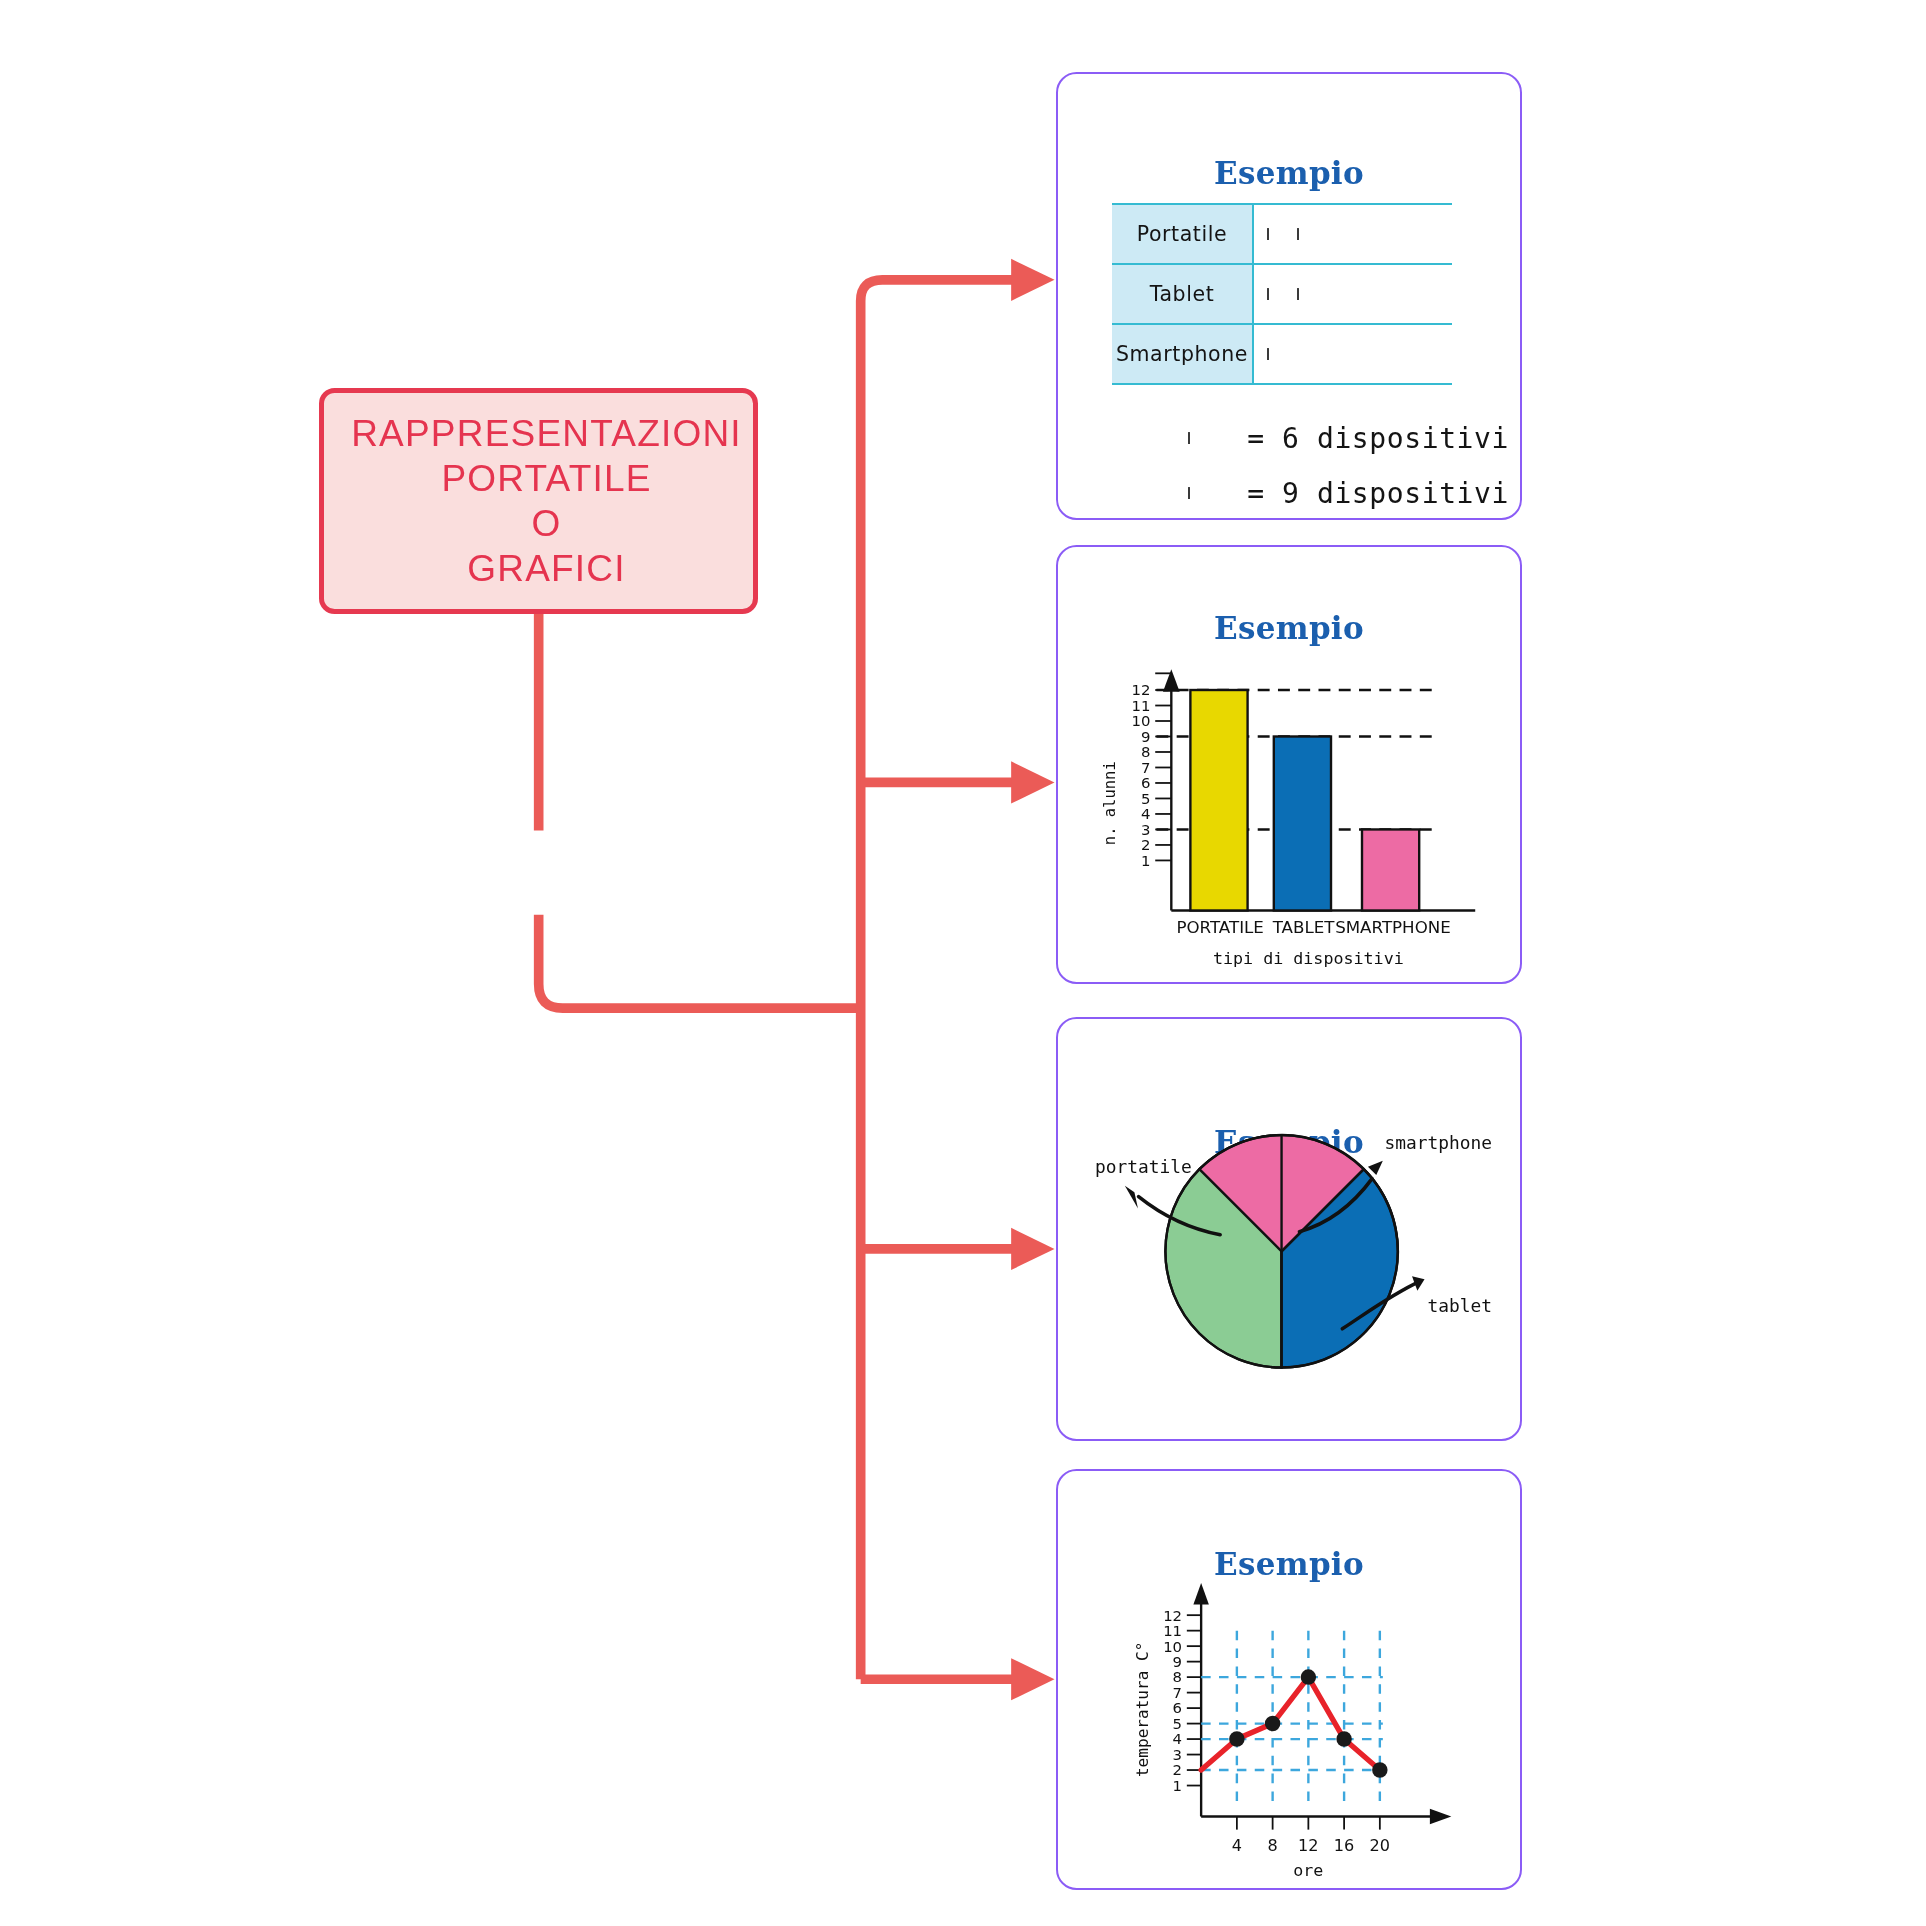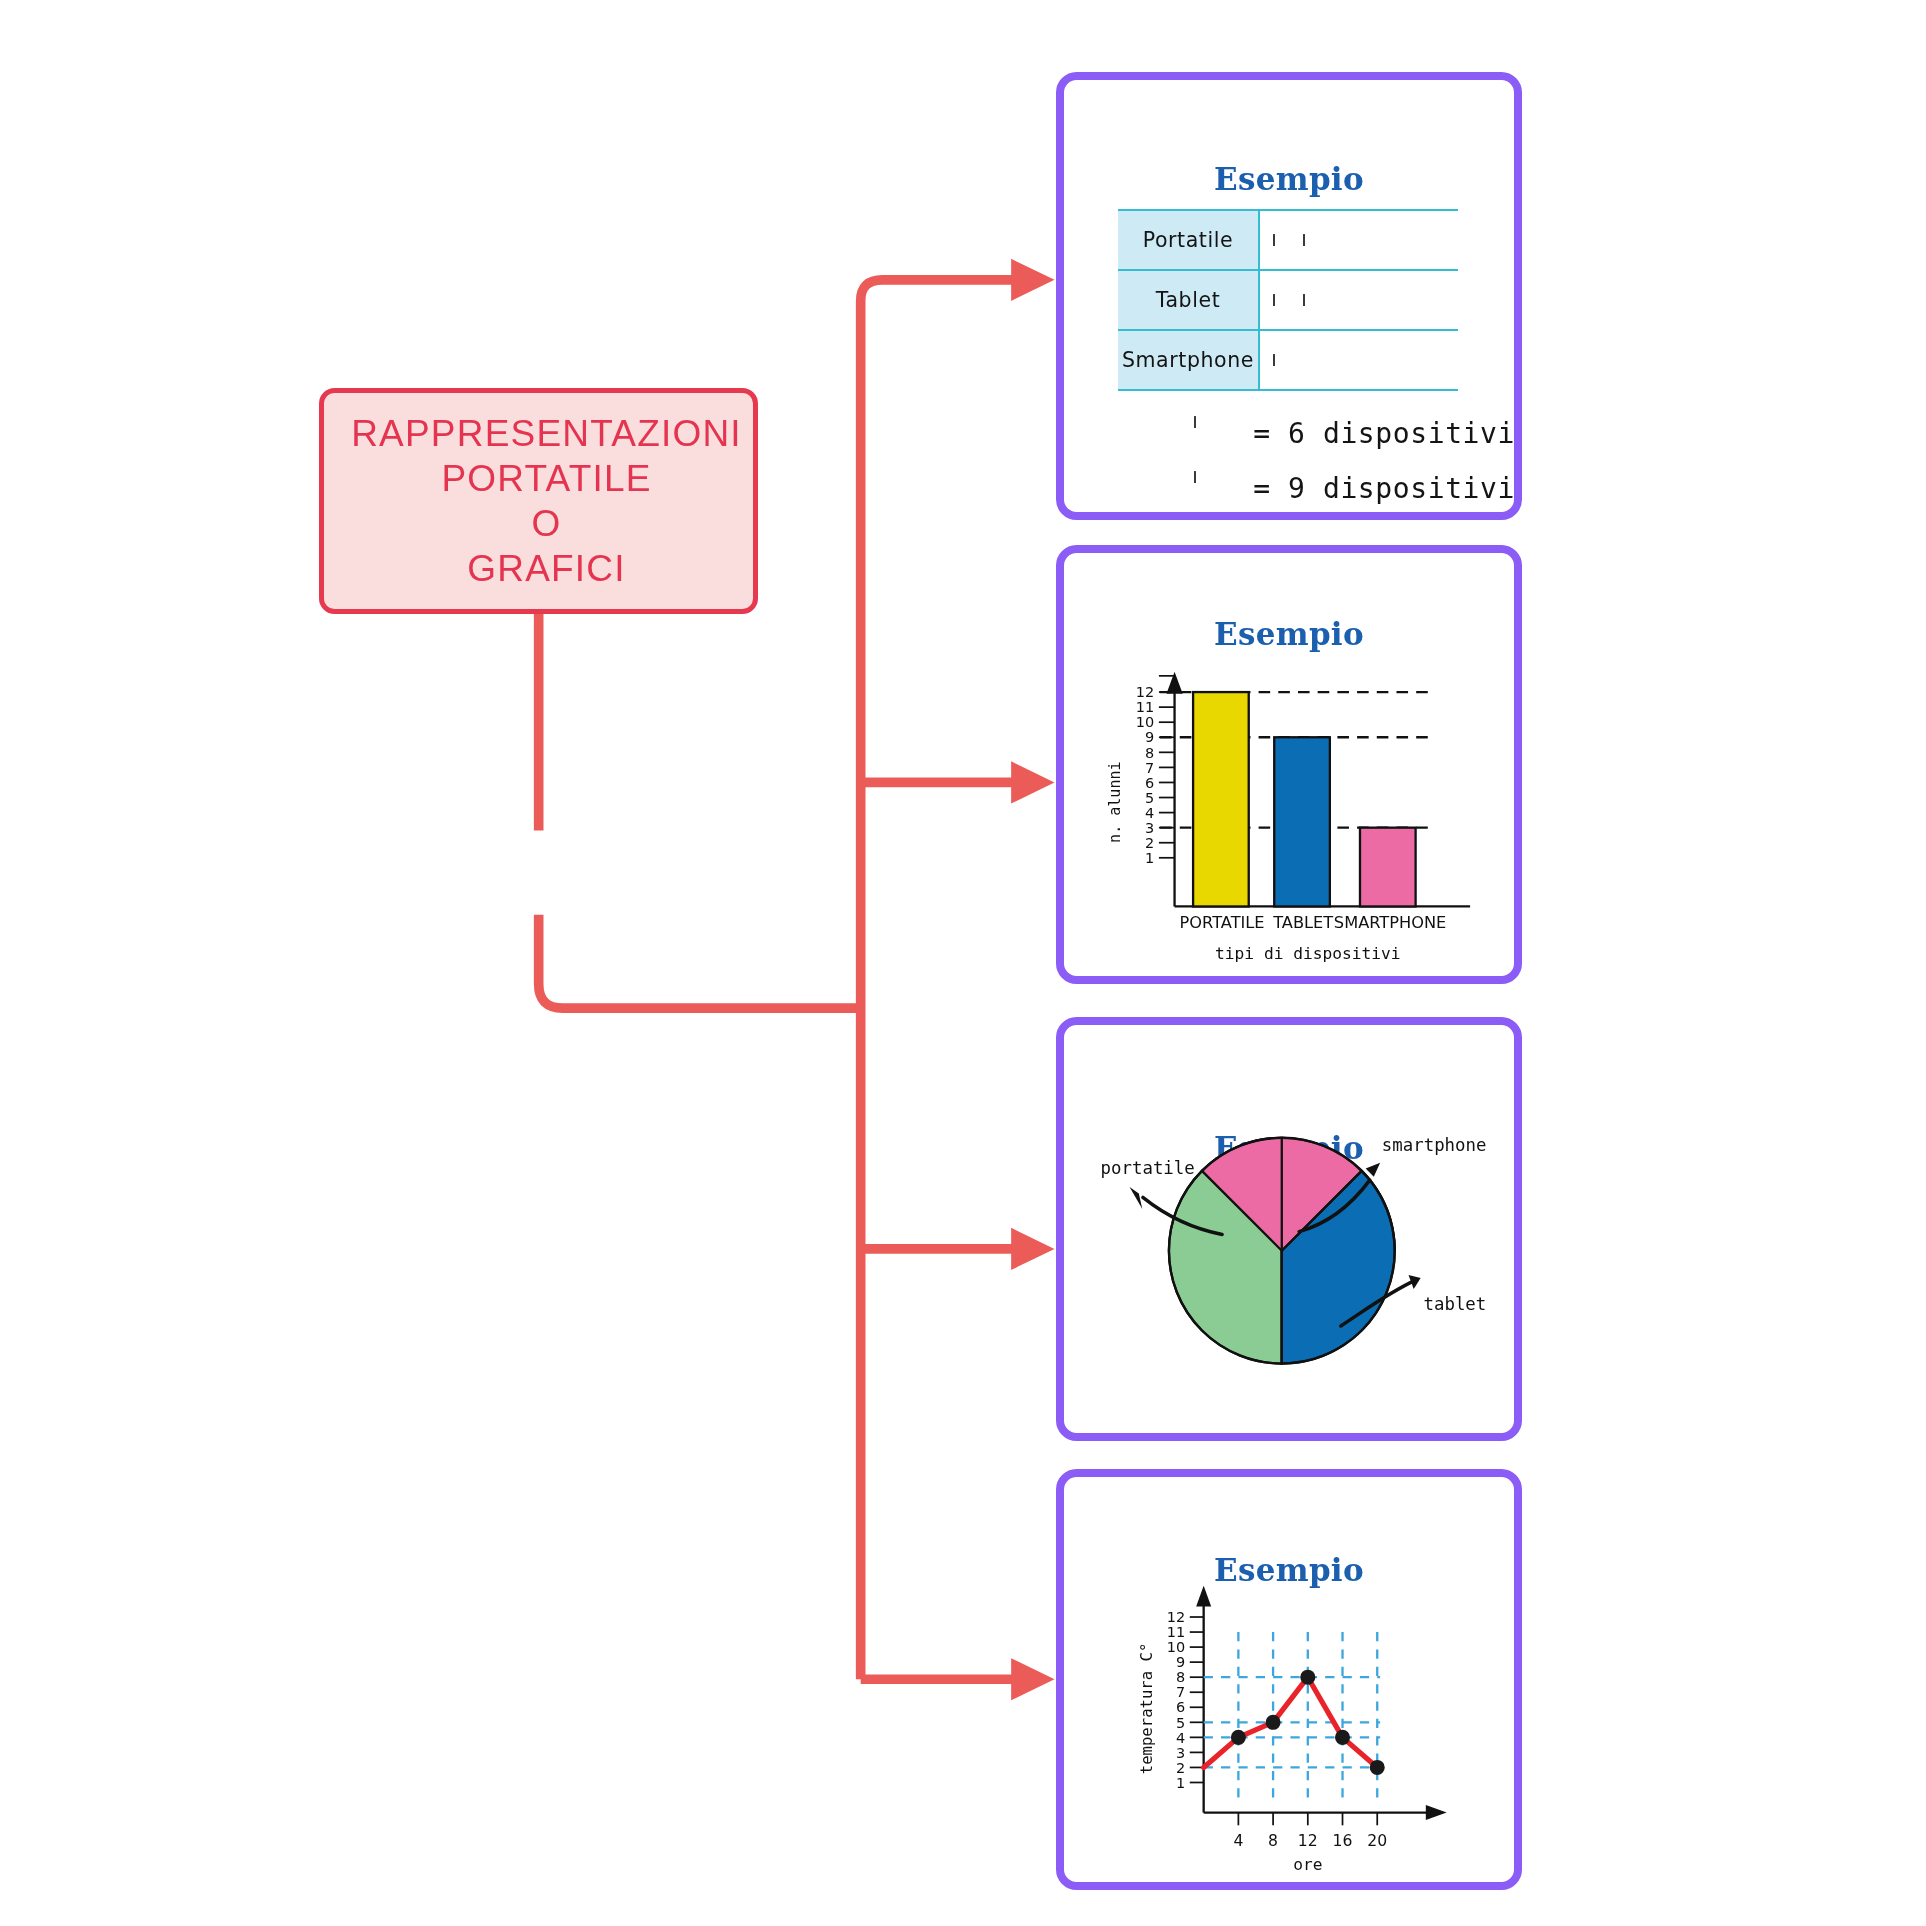--- a/index.html
+++ b/index.html
@@ -24,21 +24,21 @@
 
   
   #trunk-label{
     position:absolute;left:421px;top:846px;width:253px;text-align:center;
     color:#1a1a1a;font-family:"DejaVu Sans Mono",monospace;font-size:28px;
     line-height:1.38;letter-spacing:0.6px;
   }
 
   
   .card{
-    position:absolute;background:#ffffff;border:8px solid #8b5cf6;
+    position:absolute;background:#ffffff;border:2px solid #8b5cf6;
     border-radius:20.5px;box-sizing:border-box;padding-left:24px;
   }
   #card-picto {left:1056px;top:72px;  width:466px;height:448px;}
   #card-bar   {left:1056px;top:545px;  width:466px;height:439px;}
   #card-pie   {left:1056px;top:1017px; width:466px;height:424px;}
   #card-line  {left:1056px;top:1469px; width:466px;height:421px;}
 
   .esempio{
     position:absolute;left:0;width:100%;text-align:center;
     color:#1b5fae;font-family:"DejaVu Serif",serif;font-weight:bold;
@@ -83,21 +83,21 @@
   .lap.full .base  {width:75px;height:7.8px;}
   .lap.half .screen{width:31px;height:40px;}
   .lap.half .base  {width:37px;height:7.8px;}
   .lap.lg-full .screen{width:73px;height:45px;}
   .lap.lg-full .base  {width:84px;height:9px;}
   .lap.lg-half .screen{width:35px;height:45px;}
   .lap.lg-half .base  {width:42px;height:9px;}
 
   
   #picto-legend{position:absolute;left:90px;top:337px;width:361px;}
-  .leg-row{display:flex;align-items:flex-start;gap:17px;height:55px;}
+  .leg-row{display:flex;align-items:center;gap:17px;height:55px;}
   .leg-row .txt{
     color:#141414;font-family:"DejaVu Sans Mono",monospace;font-size:28px;
     white-space:nowrap;letter-spacing:0.6px;
   }
   .leg-icon{width:90px;display:flex;justify-content:center;}
 
   
   .chart-svg{position:absolute;left:0;top:0;width:100%;height:100%;}
 
   

